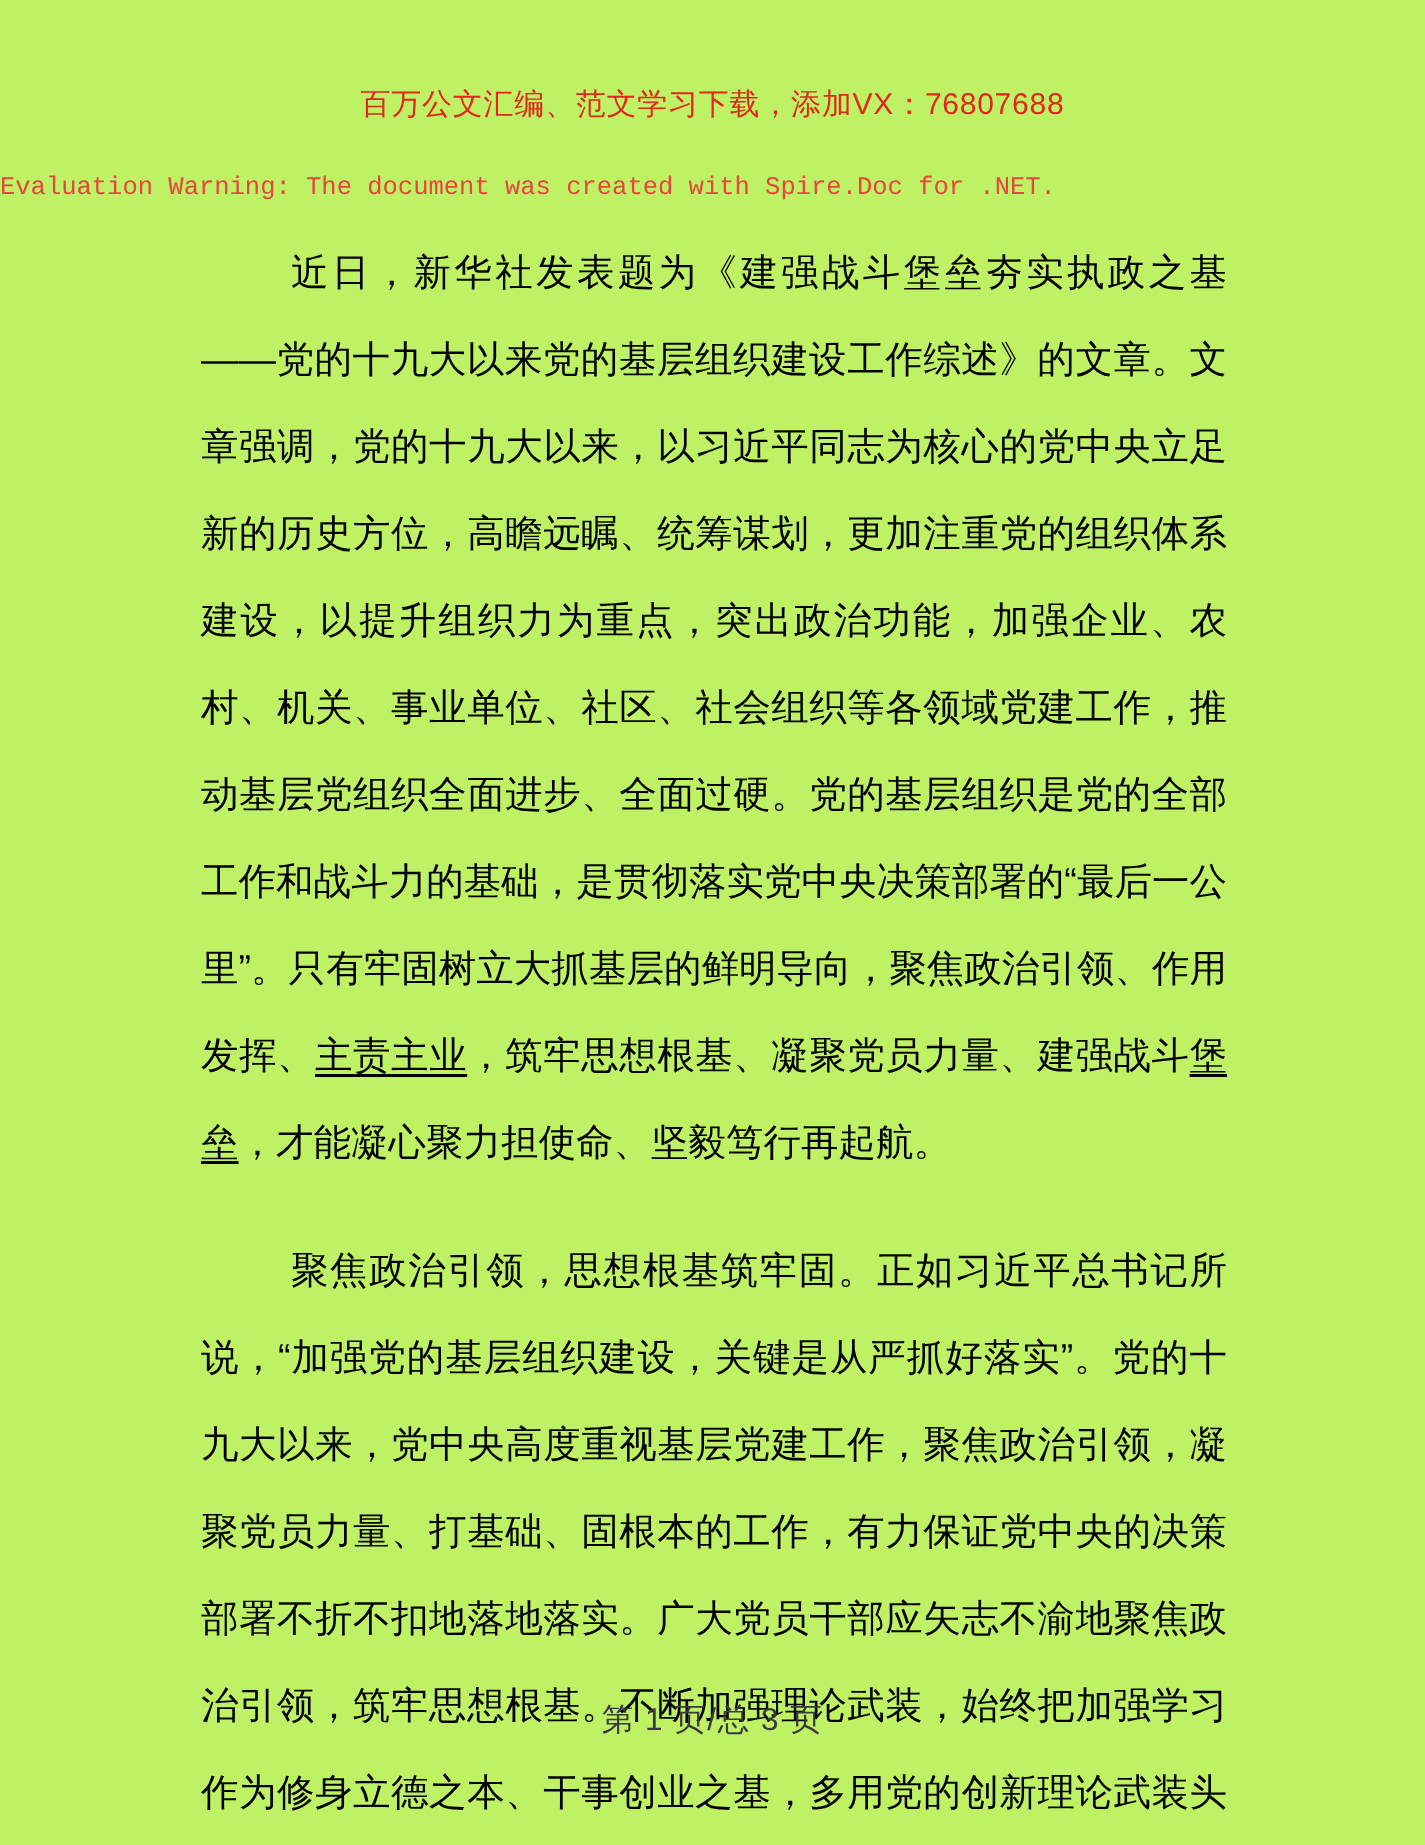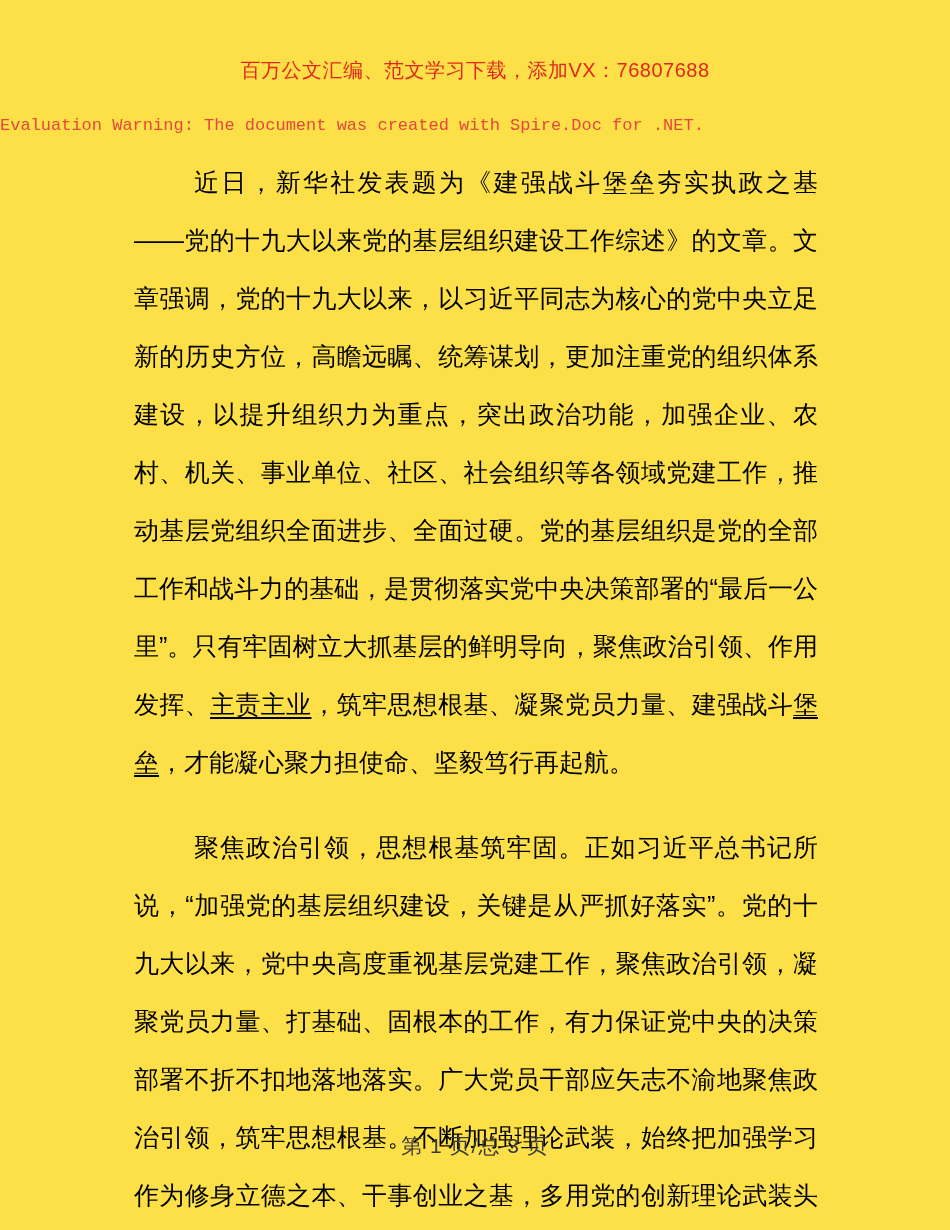--- a/index.html
+++ b/index.html
@@ -2,21 +2,21 @@
 <html><head>
 <meta charset="utf-8">
 <style>
   * { margin: 0; padding: 0; box-sizing: border-box; }
   html, body { background: #ffffff; }
   .page {
     position: relative;
     width: 950px;
     height: 1230px;
     margin: 0 auto;
-    background: #fde047;
+    background: #bef264;
     overflow: hidden;
     font-family: "Liberation Sans", sans-serif;
   }
   .header-notice {
     margin-top: 55px;
     text-align: center;
     font-size: 20px;
     line-height: 30px;
     color: #e3261d;
     font-weight: 400;

